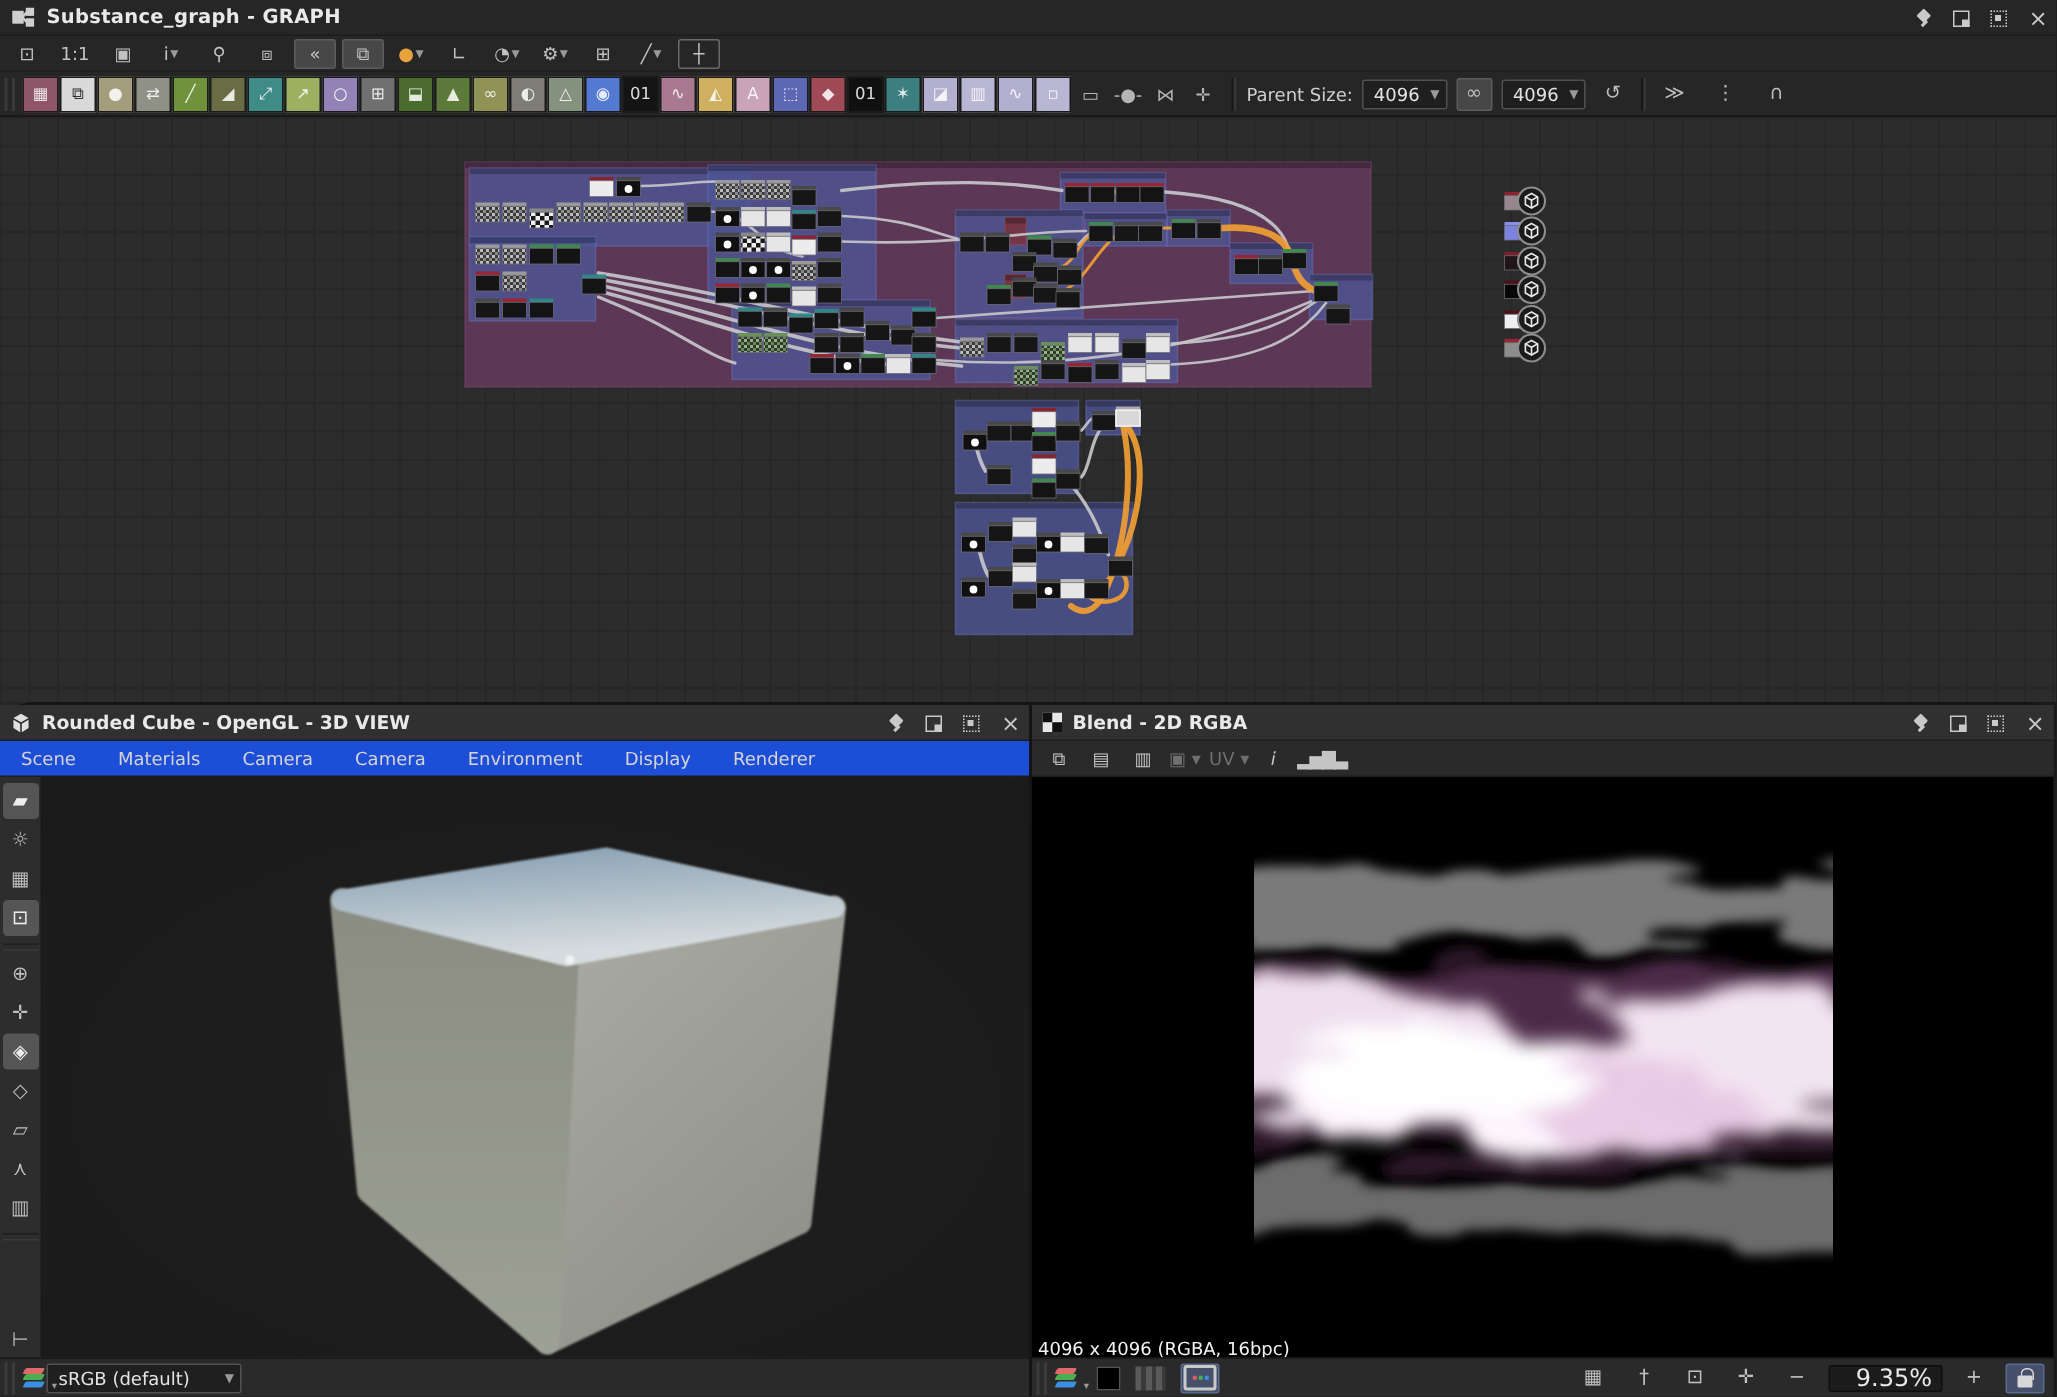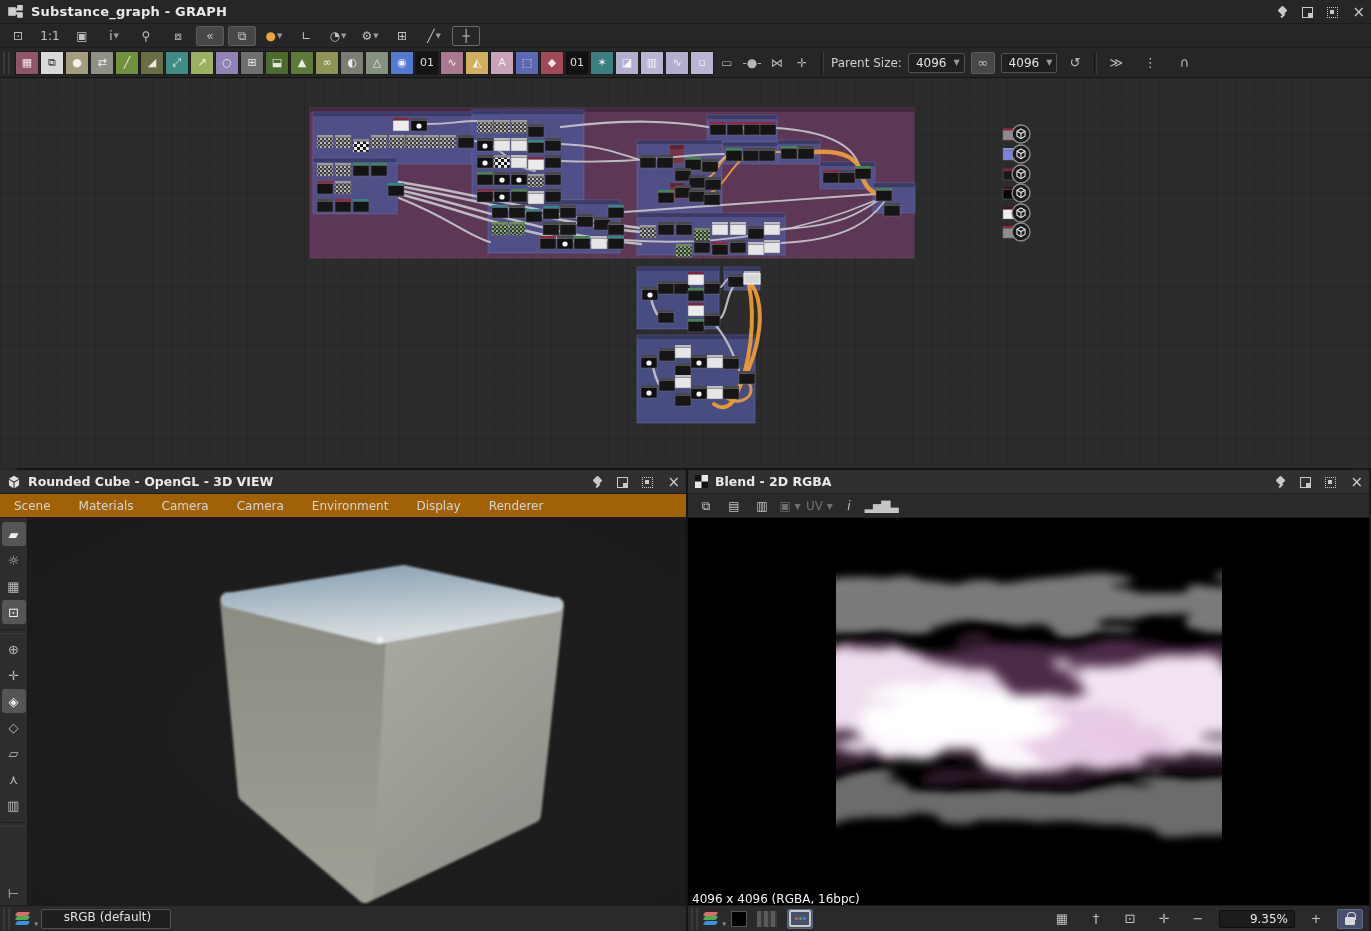--- a/index.html
+++ b/index.html
@@ -53,21 +53,21 @@
   .graph-canvas svg{position:absolute;left:0;top:0;}
 
   
   .bottom{position:absolute;left:0;top:468px;width:1371px;height:463px;display:flex;border-top:2px solid #141414;border-radius:22px;}
   .panel{position:relative;height:461px;background:#2a2a2a;}
   .panel.p3d{width:688px;border-right:2px solid #141414;}
   .panel.p2d{width:681px;}
   .phead{position:relative;height:24px;background:#303030;display:flex;align-items:center;border-bottom:1px solid #1e1e1e;}
   .phead .hic{margin:0 7px 0 7px;display:inline-flex;}
   .phead .t{font-size:12.5px;font-weight:bold;color:#e9e9e9;}
-  .menubar{height:24px;background:#a16207;display:flex;align-items:center;gap:0;border-bottom:1px solid #1e1e1e;}
+  .menubar{height:24px;background:#1d4ed8;display:flex;align-items:center;gap:0;border-bottom:1px solid #1e1e1e;}
   .menubar .mi{font-size:12px;color:#d4d4d4;padding:0 14px;}
   .p2tools{height:24px;background:#2a2a2a;display:flex;align-items:center;padding-left:6px;gap:4px;border-bottom:1px solid #1e1e1e;}
   .p2tools .it{min-width:24px;height:20px;display:flex;align-items:center;justify-content:center;font-size:12px;color:#c5c5c5;}
   .p2tools .it.dim{color:#6f6f6f;}
   .hist{font-size:8px;letter-spacing:-1px;color:#c5c5c5;}
 
   .content3d{position:relative;height:389px;background:#1d1d1d;display:flex;}
   .sidebar3d{width:30px;height:389px;background:#2d2d2d;border-right:1px solid #1a1a1a;display:flex;flex-direction:column;align-items:center;padding-top:4px;}
   .sidebar3d .st{width:24px;height:24px;margin-bottom:2px;display:flex;align-items:center;justify-content:center;font-size:13px;color:#bdbdbd;border-radius:3px;}
   .sidebar3d .st.active{background:#555555;color:#eee;}
@@ -80,30 +80,30 @@
   .info2d{position:absolute;left:4px;bottom:1px;font-size:12px;color:#f2f2f2;text-shadow:0 1px 2px #000;}
 
   .pbottom{position:absolute;left:0;bottom:0;width:100%;height:26px;background:#2a2a2a;border-top:1px solid #1a1a1a;
     display:flex;align-items:center;}
   .layers-ic{position:relative;width:16px;height:14px;display:inline-block;}
   .layers-ic i{position:absolute;left:1px;width:13px;height:4px;transform:skewX(-28deg);border-radius:1px;}
   .layers-ic i:nth-child(1){top:0;background:#e06a6a;}
   .layers-ic i:nth-child(2){top:4.5px;background:#4cae4f;}
   .layers-ic i:nth-child(3){top:9px;background:#3b8fe0;}
   .layers-ic::after{content:"▾";position:absolute;right:-7px;bottom:-2px;font-size:7px;color:#9a9a9a;}
-  .cspace{margin-left:10px;flex-direction:column;}
+  .cspace{}
   .swatch{width:16px;height:16px;background:#000;border:1px solid #555;}
   .stripes{width:20px;height:16px;background:repeating-linear-gradient(90deg,#5a5a5a 0 4px,#3a3a3a 4px 7px);}
   .monrgb{position:relative;width:22px;height:17px;border:2px solid #c9c9c9;border-radius:2px;font-size:7px;color:#fff;
     display:flex;align-items:center;justify-content:center;gap:1px;}
   .monrgb b{width:3px;height:3px;border-radius:50%;display:inline-block;}
   .tool2{width:26px;height:20px;display:flex;align-items:center;justify-content:center;color:#c0c0c0;font-size:13px;border-radius:2px;}
   .tool2.active{background:#47506b;border:1px solid #5a6a8f;}
   .zoomfield{width:76px;height:18px;background:#1c1c1c;border:1px solid #0e0e0e;border-radius:2px;color:#e8e8e8;
-    font-size:12px;text-align:right;padding:0 6px;display:flex;align-items:center;justify-content:flex-end;}
+    font-size:16px;text-align:right;padding:0 6px;display:flex;align-items:center;justify-content:flex-end;}
   .ic-lock{position:relative;width:10px;height:8px;background:#d8d8d8;border-radius:1px;display:inline-block;margin-top:4px;}
   .ic-lock::before{content:"";position:absolute;left:1.5px;top:-5px;width:7px;height:7px;border:1.5px solid #d8d8d8;border-bottom:none;border-radius:4px 4px 0 0;}
 </style>
 </head>
 <body>
 
 <div id="root">
 
   <div class="titlebar">
     <span class="app-ic">

